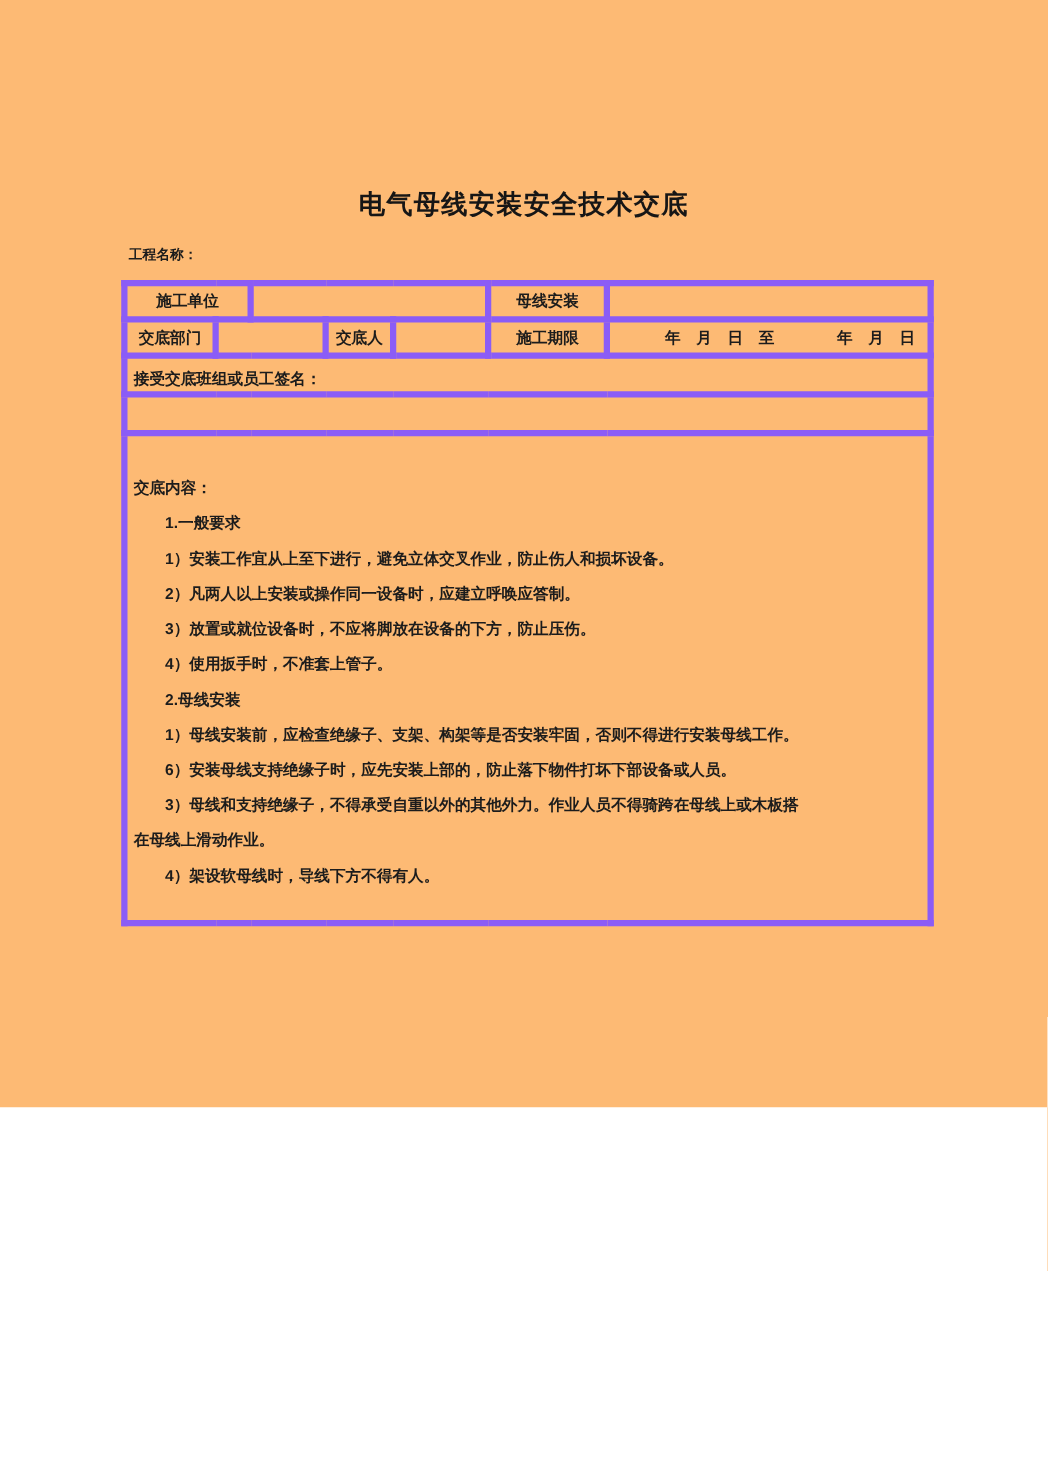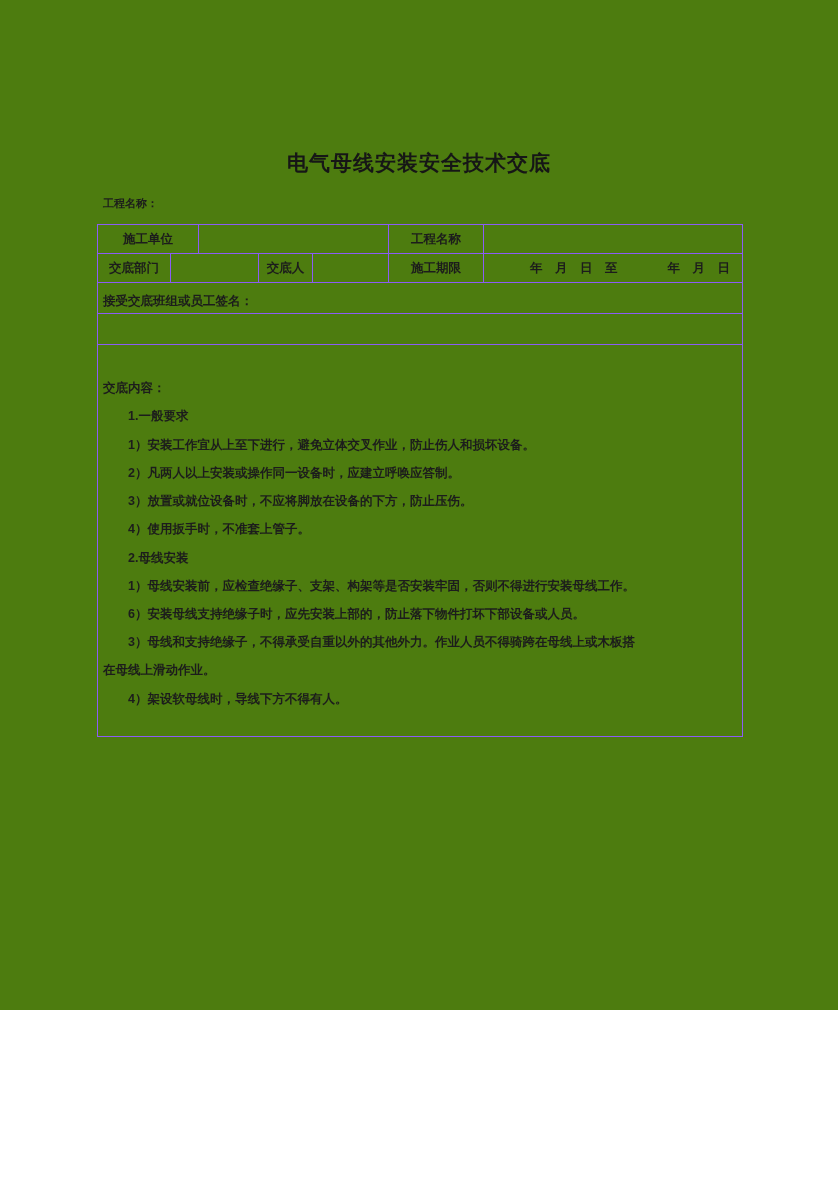--- a/index.html
+++ b/index.html
@@ -1,21 +1,21 @@
 <!DOCTYPE html>
 <html><head>
 <meta charset="utf-8">
 <style>
   * { margin: 0; padding: 0; box-sizing: border-box; }
   html, body { background: #ffffff; }
   .page {
     position: relative;
     width: 838px;
-    height: 1010px;
-    background: #4d7c0f;
+    height: 886px;
+    background: #fdba74;
     font-family: "Liberation Sans", "DejaVu Sans", sans-serif;
     color: #1c1c1c;
     font-weight: 700;
   }
   .doc-title {
     position: absolute;
     top: 149px;
     left: 0;
     width: 100%;
     text-align: center;
@@ -33,21 +33,21 @@
     position: absolute;
     top: 224px;
     left: 97px;
     width: 645px;
     border-collapse: collapse;
     table-layout: fixed;
     font-size: 12.5px;
     color: #1c1c1c;
   }
   table.form td {
-    border: 1px solid #8b5cf6;
+    border: 5px solid #8b5cf6;
     vertical-align: middle;
     overflow: hidden;
   }
   td.lbl { text-align: center; }
   td.val { text-align: left; padding-left: 6px; }
   tr.r-small { height: 29px; }
   tr.r-sign { height: 31px; }
   td.wide {
     vertical-align: top;
     text-align: left;
@@ -81,21 +81,21 @@
         <col style="width:60px">
       <col style="width:54px">
         <col style="width:76px">
         <col style="width:95px">
       <col style="width:259px">
     </colgroup>
     <tbody>
       <tr class="r-small">
         <td class="lbl" colspan="2">施工单位</td>
         <td class="val" colspan="3"></td>
-        <td class="lbl">工程名称</td>
+        <td class="lbl">母线安装</td>
         <td class="val"></td>
       </tr>
       <tr class="r-small">
         <td class="lbl">交底部门</td>
         <td class="val" colspan="2"></td>
         <td class="lbl">交底人</td>
         <td class="val"></td>
         <td class="lbl">施工期限</td>
         <td class="date-cell">年　月　日　至　　　　年　月　日</td>
       </tr>

